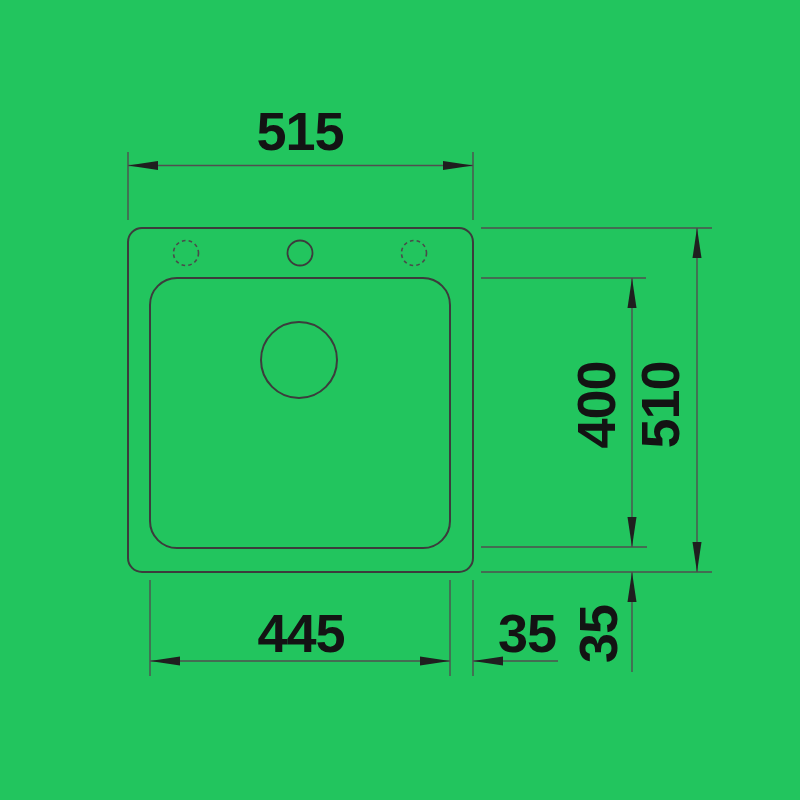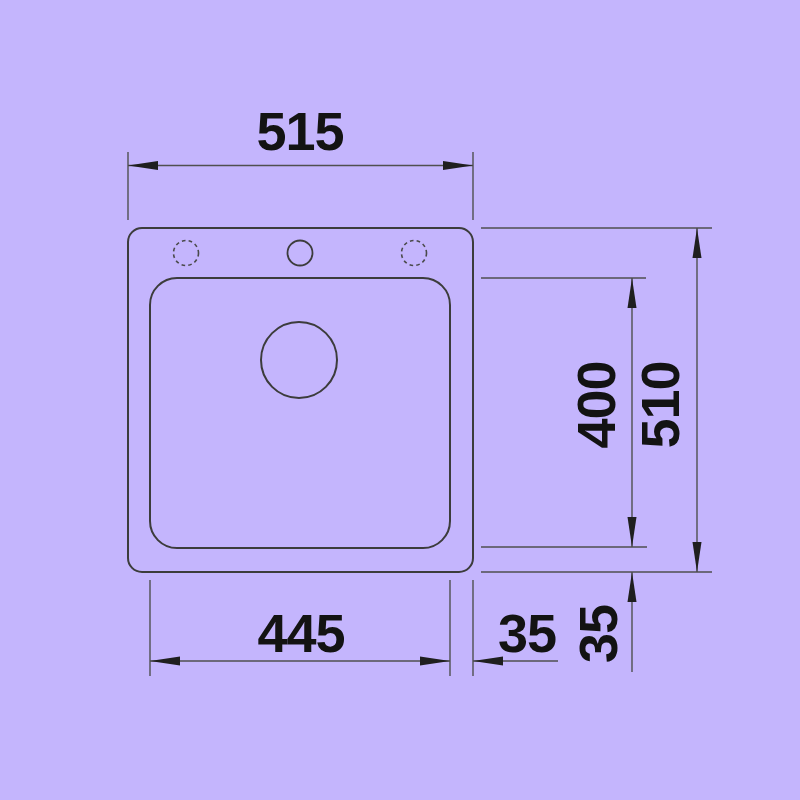--- a/index.html
+++ b/index.html
@@ -4,21 +4,21 @@
 <style>
   html, body {
     margin: 0;
     padding: 0;
     background: #ffffff;
   }
   .canvas {
     position: relative;
     width: 800px;
     height: 800px;
-    background: #c4b5fd;
+    background: #22c55e;
     overflow: hidden;
     text-align: right;
   }
   svg {
     display: block;
   }
   .dim-text {
     font-family: "Liberation Sans", sans-serif;
     font-weight: 700;
     font-size: 54px;

